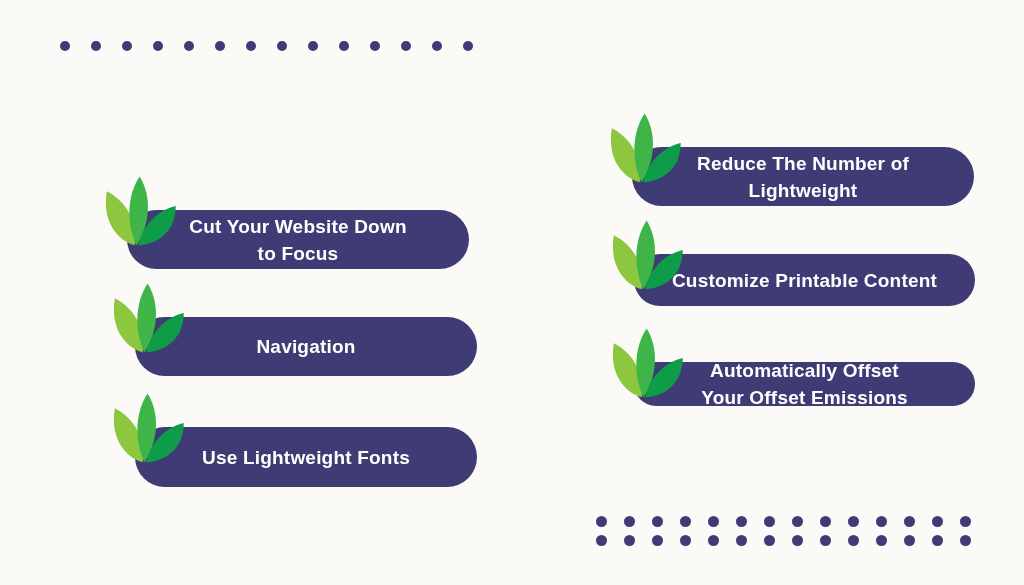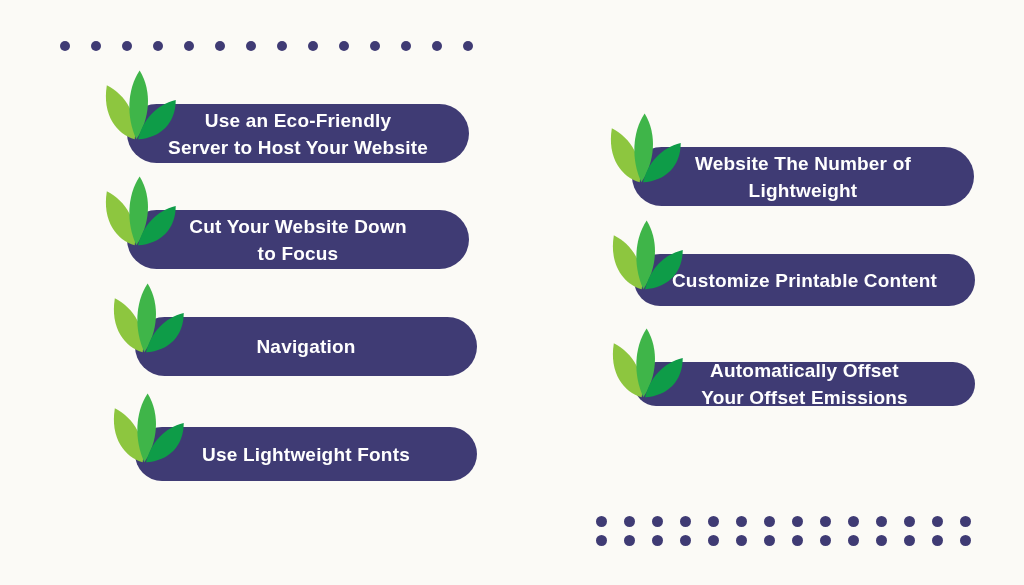--- a/index.html
+++ b/index.html
@@ -54,31 +54,20 @@
       <span class="dot"></span>
       <span class="dot"></span>
       <span class="dot"></span>
       <span class="dot"></span>
       <span class="dot"></span>
       <span class="dot"></span>
       <span class="dot"></span>
       <span class="dot"></span>
     </div>
 
-  <div class="pill" style="left:127px;top:104px;width:342px;height:59px">
-    <span class="leaf">
-      <svg viewBox="0 0 100 90">
-          <use href="#leafCluster"></use>
-        </svg>
-    </span>
-    <div class="lines">
-      <div>Use an Eco-Friendly</div>
-      <div>Server to Host Your Website</div>
-    </div>
-  </div>
 
   <div class="pill" style="left:127px;top:210px;width:342px;height:59px">
     <span class="leaf">
       <svg viewBox="0 0 100 90">
           <use href="#leafCluster"></use>
         </svg>
     </span>
     <div class="lines">
       <div>Cut Your Website Down</div>
       <div>to Focus</div>
@@ -89,40 +78,40 @@
     <span class="leaf">
       <svg viewBox="0 0 100 90">
           <use href="#leafCluster"></use>
         </svg>
     </span>
     <div class="lines">
       <div>Navigation</div>
     </div>
   </div>
 
-  <div class="pill" style="left:135px;top:427px;width:342px;height:54px">
+  <div class="pill" style="left:135px;top:427px;width:342px;height:60px">
     <span class="leaf">
       <svg viewBox="0 0 100 90">
           <use href="#leafCluster"></use>
         </svg>
     </span>
     <div class="lines">
       <div>Use Lightweight Fonts</div>
       <div></div>
     </div>
   </div>
 
   <div class="pill" style="left:632px;top:147px;width:342px;height:59px">
     <span class="leaf">
       <svg viewBox="0 0 100 90">
           <use href="#leafCluster"></use>
         </svg>
     </span>
     <div class="lines">
-      <div>Website The Number of</div>
+      <div>Reduce The Number of</div>
       <div>Lightweight</div>
     </div>
   </div>
 
   <div class="pill" style="left:634px;top:254px;width:341px;height:52px">
     <span class="leaf">
       <svg viewBox="0 0 100 90">
           <use href="#leafCluster"></use>
         </svg>
     </span>

